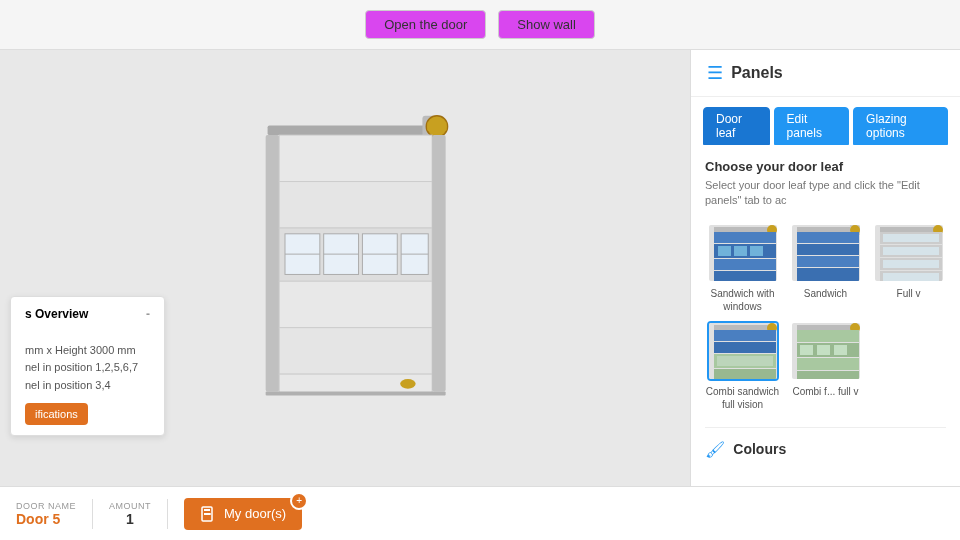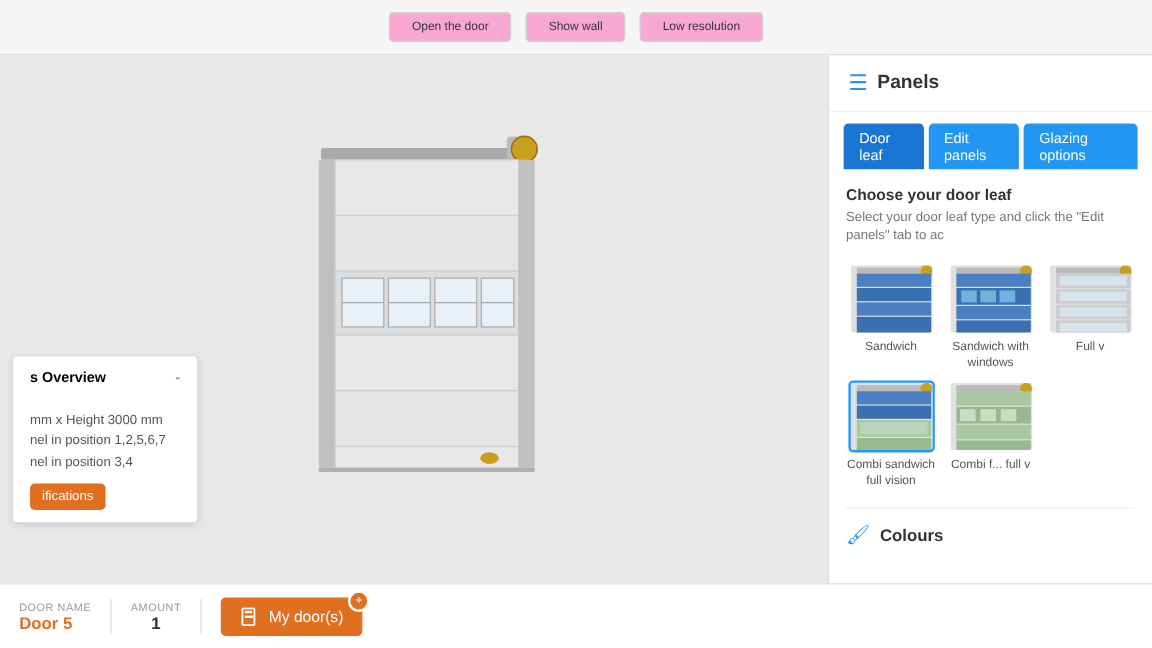--- a/index.html
+++ b/index.html
@@ -12,24 +12,24 @@
       align-items: center;
       gap: 12px;
       padding: 10px 20px;
       background: #f5f5f5;
       border-bottom: 1px solid #ddd;
       flex-shrink: 0;
     }
     .top-btn {
       padding: 6px 18px;
       border: 1px solid #ccc;
-      background: #f9a8d4;
+      background: #d946ef;
       border-radius: 4px;
       cursor: pointer;
-      font-size: 10px;
+      font-size: 13px;
       color: #333;
     }
 
     
     .main-content {
       display: flex;
       flex: 1;
       overflow: hidden;
     }
 
@@ -285,21 +285,20 @@
       font-weight: bold;
       color: #333;
     }
   </style>
 </head>
 <body>
 
 <div class="top-bar">
   <button class="top-btn">Open the door</button>
   <button class="top-btn">Show wall</button>
-  <button class="top-btn">Low resolution</button>
 </div>
 
 <div class="main-content">
 
   <div class="viewer-area">
 
     <div class="door-illustration">
       <svg viewBox="0 0 240 310" class="door-svg">
 
         <rect x="40" y="18" width="180" height="10" fill="#aaa" rx="2"></rect>
@@ -370,51 +369,51 @@
     <div class="panel-content">
       <div class="section-title">Choose your door leaf</div>
       <div class="section-desc">Select your door leaf type and click the "Edit panels" tab to ac</div>
 
       <div class="door-types-grid">
 
         <div class="door-type-card">
           <div class="door-type-img">
             <svg width="72" height="60" viewBox="0 0 72 60">
               <rect width="72" height="60" fill="#e0e0e0"></rect>
-
-              <rect x="5" y="2" width="62" height="5" fill="#bbb"></rect>
-              <rect x="58" y="0" width="10" height="10" fill="#ccc"></rect>
-              <ellipse cx="63" cy="5" rx="5" ry="5" fill="#c8a020"></ellipse>
-
-              <rect x="5" y="7" width="62" height="11" fill="#4a7fc1"></rect>
-              <rect x="5" y="19" width="62" height="11" fill="#3a6fb1"></rect>
-              <rect x="5" y="31" width="62" height="11" fill="#4a7fc1"></rect>
-              <rect x="5" y="43" width="62" height="14" fill="#3a6fb1"></rect>
-            </svg>
-          </div>
-          <div class="door-type-label">Sandwich</div>
-        </div>
-
-        <div class="door-type-card">
-          <div class="door-type-img">
-            <svg width="72" height="60" viewBox="0 0 72 60">
-              <rect width="72" height="60" fill="#e0e0e0"></rect>
               <rect x="5" y="2" width="62" height="5" fill="#bbb"></rect>
               <ellipse cx="63" cy="5" rx="5" ry="5" fill="#c8a020"></ellipse>
               <rect x="5" y="7" width="62" height="11" fill="#4a7fc1"></rect>
 
               <rect x="5" y="19" width="62" height="14" fill="#3a6fb1"></rect>
               <rect x="9" y="21" width="13" height="10" fill="#87ceeb" opacity="0.7"></rect>
               <rect x="25" y="21" width="13" height="10" fill="#87ceeb" opacity="0.7"></rect>
               <rect x="41" y="21" width="13" height="10" fill="#87ceeb" opacity="0.7"></rect>
               <rect x="5" y="34" width="62" height="11" fill="#4a7fc1"></rect>
               <rect x="5" y="46" width="62" height="12" fill="#3a6fb1"></rect>
             </svg>
           </div>
           <div class="door-type-label">Sandwich with windows</div>
+        </div>
+
+        <div class="door-type-card">
+          <div class="door-type-img">
+            <svg width="72" height="60" viewBox="0 0 72 60">
+              <rect width="72" height="60" fill="#e0e0e0"></rect>
+
+              <rect x="5" y="2" width="62" height="5" fill="#bbb"></rect>
+              <rect x="58" y="0" width="10" height="10" fill="#ccc"></rect>
+              <ellipse cx="63" cy="5" rx="5" ry="5" fill="#c8a020"></ellipse>
+
+              <rect x="5" y="7" width="62" height="11" fill="#4a7fc1"></rect>
+              <rect x="5" y="19" width="62" height="11" fill="#3a6fb1"></rect>
+              <rect x="5" y="31" width="62" height="11" fill="#4a7fc1"></rect>
+              <rect x="5" y="43" width="62" height="14" fill="#3a6fb1"></rect>
+            </svg>
+          </div>
+          <div class="door-type-label">Sandwich</div>
         </div>
 
         <div class="door-type-card">
           <div class="door-type-img">
             <svg width="72" height="60" viewBox="0 0 72 60">
               <rect width="72" height="60" fill="#e0e0e0"></rect>
               <rect x="5" y="2" width="62" height="5" fill="#bbb"></rect>
               <ellipse cx="63" cy="5" rx="5" ry="5" fill="#c8a020"></ellipse>
 
               <rect x="5" y="7" width="62" height="12" fill="#ccc"></rect>

